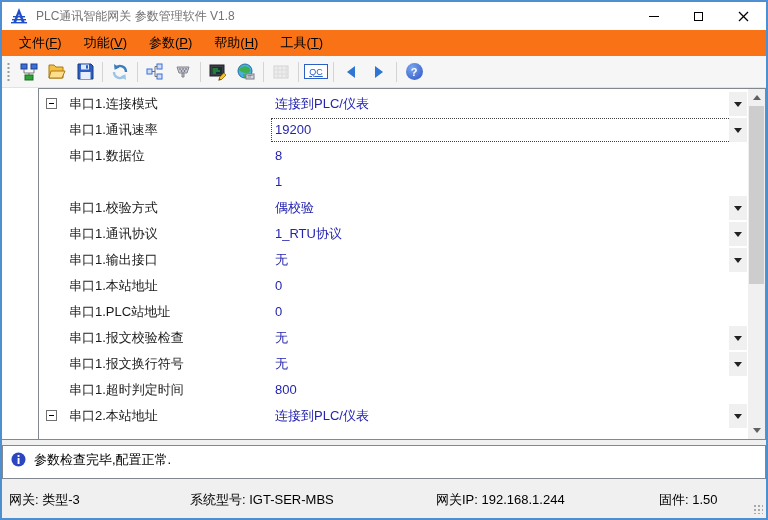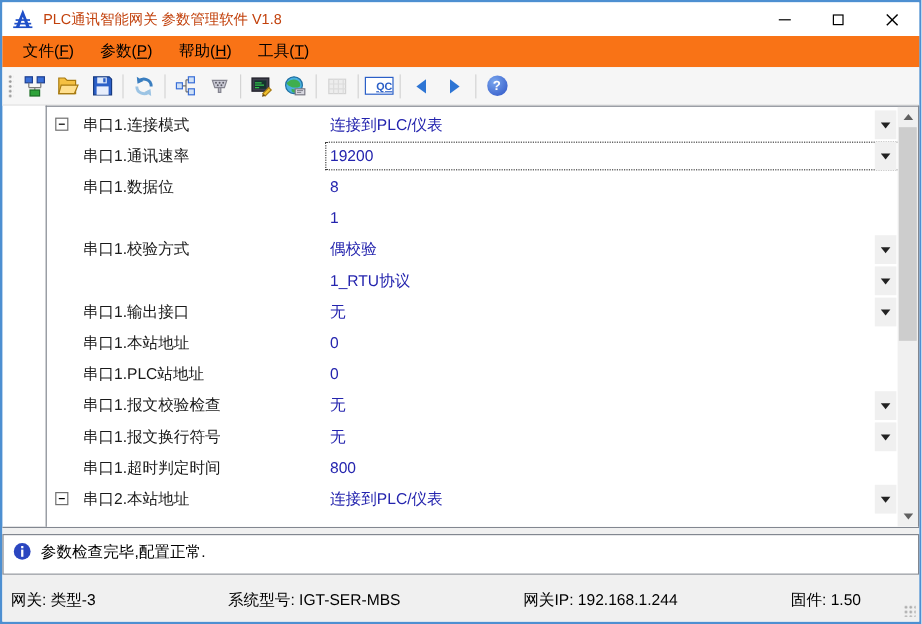--- a/index.html
+++ b/index.html
@@ -4,38 +4,38 @@
 <style>
   * { margin:0; padding:0; box-sizing:border-box; }
   html,body { width:768px; height:520px; overflow:hidden; }
   body { font-family:"Liberation Sans","DejaVu Sans",sans-serif; font-size:13px; color:#1a1a1a; background:#fff; }
 
   .window { width:768px; height:520px; border:2px solid #4d8fd1; display:flex; flex-direction:column; background:#fff; }
 
   
   .titlebar { height:28px; display:flex; align-items:center; background:#fff; flex:0 0 auto; }
   .app-icon { width:18px; height:18px; margin:0 8px 0 8px; flex:0 0 auto; }
-  .title-text { font-size:12px; color:#c2410c; }
+  .title-text { font-size:12px; color:#737373; }
   .win-controls { margin-left:auto; display:flex; height:100%; }
   .win-btn { width:45px; height:100%; display:flex; align-items:center; justify-content:center; cursor:default; }
   .glyph-min { width:10px; height:1px; background:#000; }
   .glyph-max { width:9px; height:9px; border:1px solid #000; }
 
   
   .menubar { height:26px; display:flex; align-items:flex-start; background:#f97316; padding-left:6px; flex:0 0 auto; }
   .menu-item { padding:4px 11px; color:#000; cursor:default; }
   .menu-item .accel { text-decoration:underline; }
 
   
   .toolbar { height:32px; display:flex; align-items:center; background:#f6f6f6; border-bottom:1px solid #e2e2e2; padding-left:2px; flex:0 0 auto; }
   .tb-grip { width:5px; height:20px; margin:0 4px 0 2px; background-image:radial-gradient(circle,#9a9a9a 1px,transparent 1.2px); background-size:4px 4px; background-position:center; }
   .tb-btn { width:26px; height:26px; display:flex; align-items:center; justify-content:center; border:1px solid transparent; margin:0 1px; }
   .tb-btn.disabled { opacity:.45; filter:grayscale(1); }
   .tb-sep { width:1px; height:20px; background:#d4d4d4; margin:0 3px; }
-  .qc-box { width:34px; height:15px; border:1px solid #2b5fc7; background:#fff; font-size:9px; font-weight:bold; color:#2b5fc7; display:flex; align-items:center; justify-content:flex-end; text-decoration:underline; }
+  .qc-box { width:34px; height:15px; border:1px solid #2b5fc7; background:#fff; font-size:9px; font-weight:normal; color:#2b5fc7; display:flex; align-items:center; justify-content:center; text-decoration:underline; }
   .help-circle { width:17px; height:17px; border-radius:50%; background:radial-gradient(circle at 35% 30%, #7aa7ee, #2b51c4); color:#fff; font-size:11px; font-weight:bold; display:flex; align-items:center; justify-content:center; }
 
   
   .grid-wrap { flex:1 1 auto; position:relative; border-top:1px solid #828790; border-left:1px solid #828790; border-right:1px solid #828790; background:#fff; overflow:hidden;margin-left:36px; }
   .grid-rows { position:absolute; left:0; top:2px; right:17px; }
   .grid-row { height:26px; position:relative; }
   .expand-box { position:absolute; left:7px; top:7px; width:11px; height:11px; border:1px solid #707070; background:#fff; }
   .expand-box::after { content:""; position:absolute; left:2px; top:4px; width:5px; height:1px; background:#000; }
   .row-label { position:absolute; left:30px; top:0; line-height:26px; color:#1a1a1a; white-space:nowrap; }
   .row-value { position:absolute; left:232px; top:1px; width:494px; height:24px; line-height:24px; padding-left:4px; color:#2424ae; white-space:nowrap; }
@@ -88,20 +88,21 @@
           <line x1="1" y1="1" x2="10" y2="10" stroke="#000" stroke-width="1.2"></line>
           <line x1="10" y1="1" x2="1" y2="10" stroke="#000" stroke-width="1.2"></line>
         </svg>
       </div>
     </div>
   </div>
 
   <div class="menubar" id="menubar">
     <div class="menu-item"><span class="pre">文件(</span><span class="accel">F</span><span class="post">)</span></div>
 
+    <div class="menu-item"><span class="pre">功能(</span><span class="accel">V</span><span class="post">)</span></div>
 
 
     <div class="menu-item"><span class="pre">参数(</span><span class="accel">P</span><span class="post">)</span></div>
 
     <div class="menu-item"><span class="pre">帮助(</span><span class="accel">H</span><span class="post">)</span></div>
 
     <div class="menu-item"><span class="pre">工具(</span><span class="accel">T</span><span class="post">)</span></div>
   </div>
 
   <div class="toolbar">
@@ -256,20 +257,21 @@
 
       <span class="row-label">串口1.校验方式</span>
       <span class="row-value">偶校验</span>
       <div class="drop-btn" style="display: flex;">
             <div class="drop-arrow"></div>
           </div>
     </div>
 
     <div class="grid-row">
 
+      <span class="row-label">串口1.通讯协议</span>
       <span class="row-value">1_RTU协议</span>
       <div class="drop-btn" style="display: flex;">
             <div class="drop-arrow"></div>
           </div>
     </div>
 
     <div class="grid-row">
 
       <span class="row-label">串口1.输出接口</span>
       <span class="row-value">无</span>

